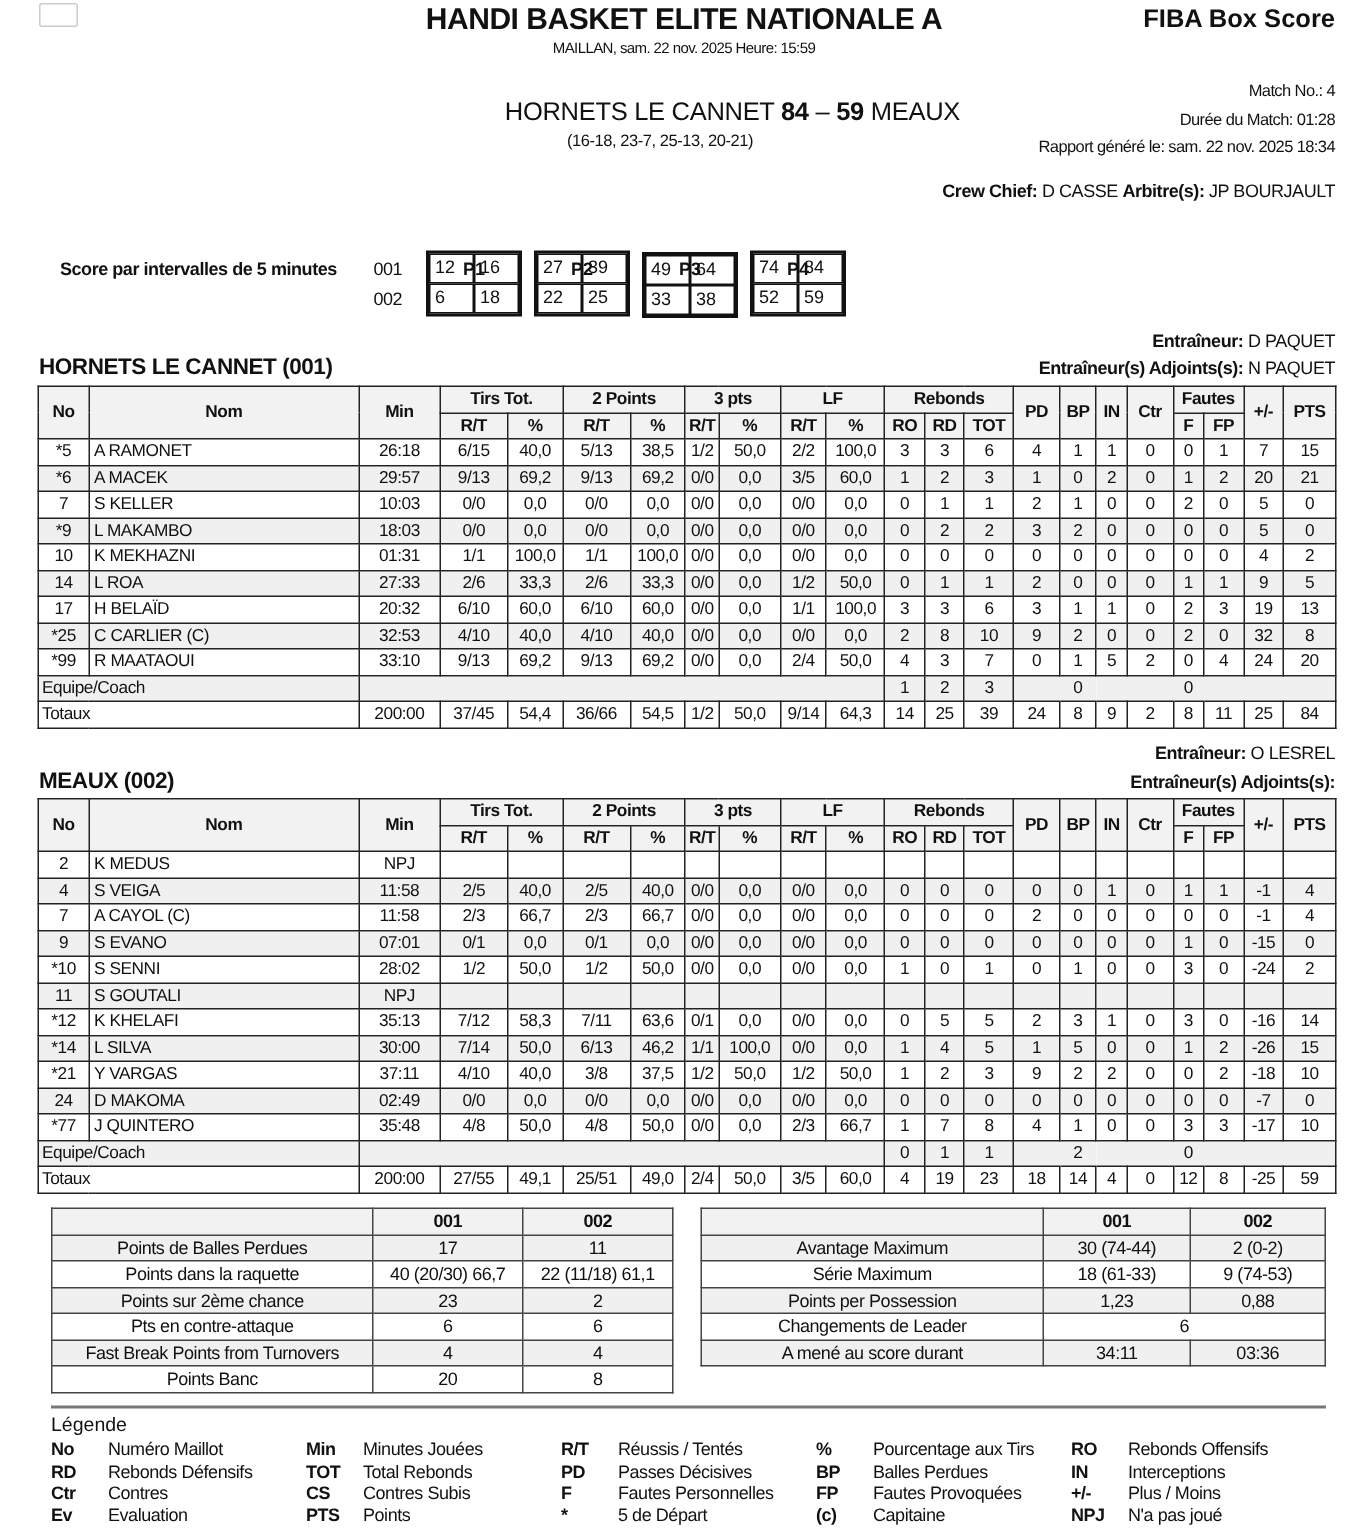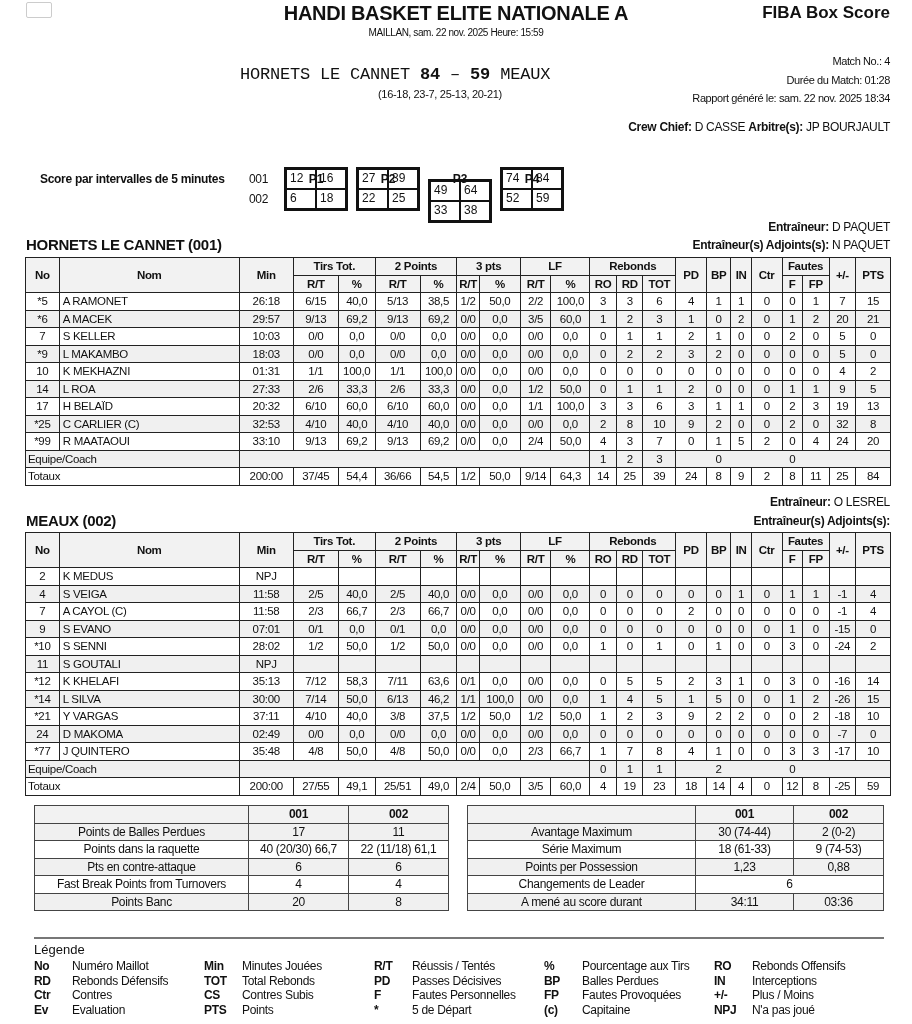--- a/index.html
+++ b/index.html
@@ -3,21 +3,21 @@
 <meta charset="utf-8">
 <style>
   html,body{margin:0;padding:0;background:#fff;}
   body{width:912px;height:1024px;position:relative;overflow:hidden;font-family:"Liberation Sans",sans-serif;color:#111;}
   .abs{position:absolute;}
   .checkbox{left:26px;top:2px;width:24px;height:14px;border:1px solid #ccc;border-radius:2px;background:#fff;}
   .title{left:0;width:912px;top:2px;text-align:center;font-size:20px;font-weight:bold;letter-spacing:-0.3px;}
   .fiba{right:22px;top:3px;font-size:17px;font-weight:bold;}
   .venue{left:0;width:912px;top:27px;text-align:center;font-size:10px;letter-spacing:-0.4px;}
   .meta{right:22px;text-align:right;font-size:11px;letter-spacing:-0.4px;margin-top:14px;}
-  .scoreline{left:240px;width:400px;top:65px;text-align:left;font-size:17px;letter-spacing:-0.2px;font-family:Liberation Mono, monospace;}
+  .scoreline{left:240px;width:400px;top:65px;text-align:right;font-size:17px;letter-spacing:-0.2px;}
   .scoreline b{font-weight:bold;}
   .periods{left:240px;width:400px;top:88px;text-align:center;font-size:11px;letter-spacing:-0.3px;}
   .crew{right:22px;top:120px;font-size:12px;letter-spacing:-0.3px;}
   .crew b{font-weight:bold;}
   .intlabel{left:40px;top:172px;font-size:12px;font-weight:bold;letter-spacing:-0.3px;}
   .inttag{font-size:12px;letter-spacing:-0.3px;}
   .pgroup{position:absolute;border:2px solid #111;display:grid;grid-template-columns:1fr 1fr;grid-template-rows:1fr 1fr;}
   .pgroup span{border:1px solid #111;font-size:12px;padding-left:3px;line-height:17px;}
   .plabel{font-size:12px;font-weight:bold;text-align:center;margin-top:20px;}
   .coach{right:22px;font-size:12px;letter-spacing:-0.3px;}
@@ -77,21 +77,21 @@
       <span>18</span>
     </div>
     <div class="abs plabel" style="left: 356px; top: 152px; width: 64px;">P2</div>
     <div class="pgroup" style="left: 356px; top: 167px; width: 60px; height: 40px;">
       <span>27</span>
       <span>39</span>
       <span>22</span>
       <span>25</span>
     </div>
     <div class="abs plabel" style="left: 428px; top: 152px; width: 64px;">P3</div>
-    <div class="pgroup" style="left: 428px; top: 179px; width: 60px; height: 40px;">
+    <div class="pgroup" style="left: 428px; top: 168px; width: 60px; height: 40px;">
       <span>49</span>
       <span>64</span>
       <span>33</span>
       <span>38</span>
     </div>
     <div class="abs plabel" style="left: 500px; top: 152px; width: 64px;">P4</div>
     <div class="pgroup" style="left: 500px; top: 167px; width: 60px; height: 40px;">
       <span>74</span>
       <span>84</span>
       <span>52</span>
@@ -795,20 +795,25 @@
       </tr>
       <tr>
         <td>Points de Balles Perdues</td>
         <td>17</td>
         <td>11</td>
       </tr>
       <tr>
         <td>Points dans la raquette</td>
         <td>40 (20/30) 66,7</td>
         <td>22 (11/18) 61,1</td>
+      </tr>
+      <tr>
+        <td>Points sur 2ème chance</td>
+        <td>23</td>
+        <td>2</td>
       </tr>
       <tr>
         <td>Pts en contre-attaque</td>
         <td>6</td>
         <td>6</td>
       </tr>
       <tr>
         <td>Fast Break Points from Turnovers</td>
         <td>4</td>
         <td>4</td>

